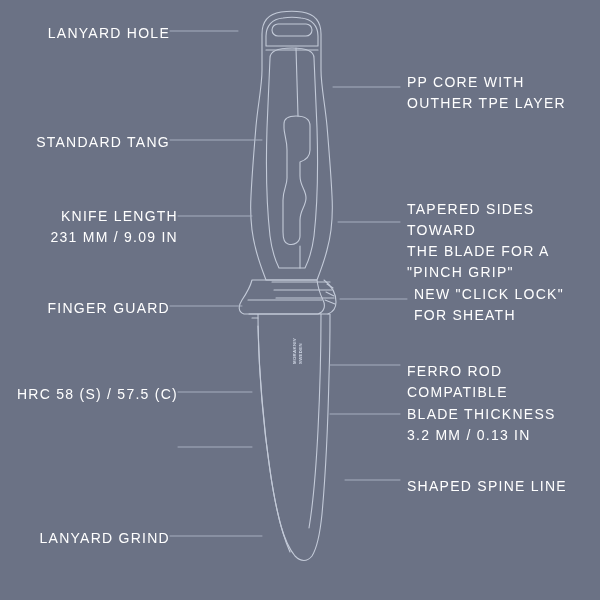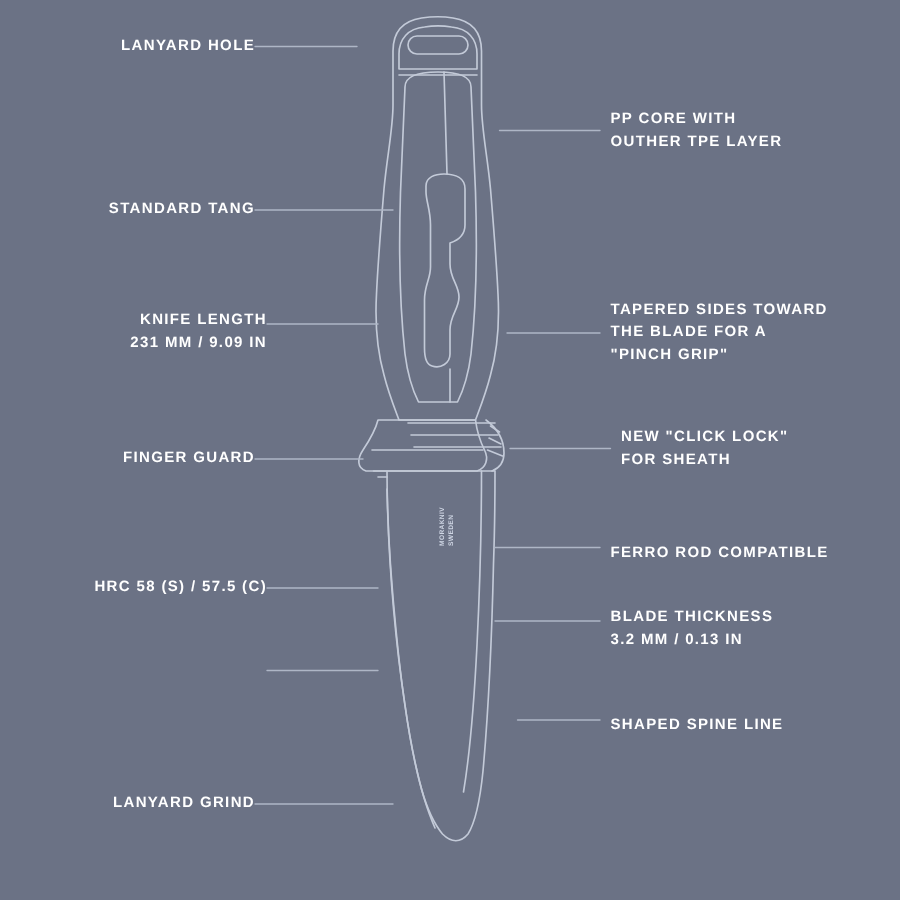--- a/index.html
+++ b/index.html
@@ -21,24 +21,24 @@
   .diagram-svg {
     position: absolute;
     left: 0;
     top: 0;
     width: 600px;
     height: 600px;
   }
   .label {
     position: absolute;
     color: #ffffff;
-    font-size: 10px;
+    font-size: 14px;
     letter-spacing: 0.09em;
     line-height: 1.5;
-    font-weight: bold;
+    font-weight: normal;
     white-space: pre-line;
   }
   .label.left {
     text-align: right;
   }
   .label.right {
     text-align: left;
   }
   .brandmark {
     position: absolute;

